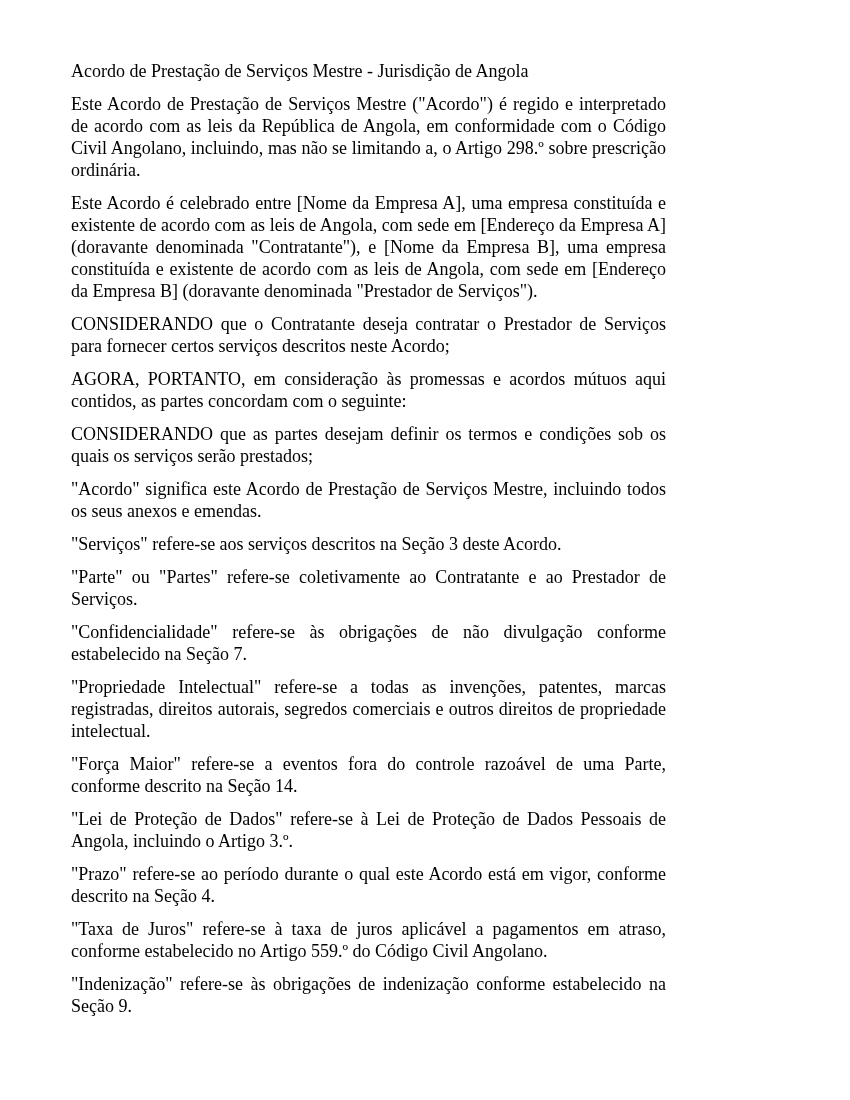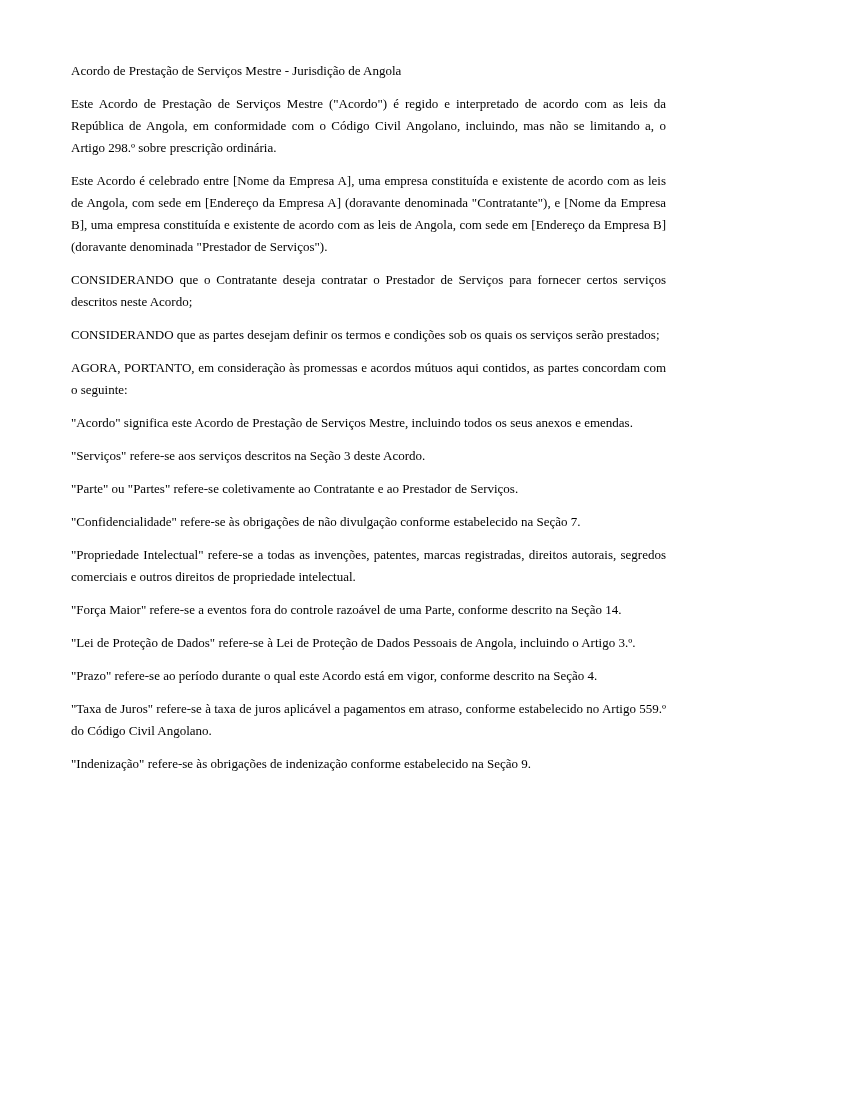--- a/index.html
+++ b/index.html
@@ -10,21 +10,21 @@
   }
   .page {
     position: relative;
     box-sizing: border-box;
     width: 738px;
     height: 1100px;
     background: #ffffff;
     padding: 60px 72px 0 71px;
     overflow: hidden;
     font-family: "Liberation Serif", "DejaVu Serif", serif;
-    font-size: 13px;
+    font-size: 18px;
     line-height: 22px;
   }
   .block {
     margin: 0 0 11px 0;
   }
   .justify {
     text-align: justify;
   }
   
   .sp {
@@ -41,23 +41,23 @@
   <p class="block doc-title">Acordo de Prestação de Serviços Mestre - Jurisdição de Angola</p>
 
   <p class="block justify">Este Acordo de Prestação de Serviços Mestre ("Acordo") é regido e interpretado de acordo com as leis da República de Angola, em conformidade com o Código Civil Angolano, incluindo, mas não se limitando a, o Artigo 298.º sobre prescrição ordinária.</p>
 
 
   <p class="block justify">Este Acordo é celebrado entre [Nome da Empresa A], uma empresa constituída e existente de acordo com as leis de Angola, com sede em [Endereço da Empresa A] (doravante denominada "Contratante"), e [Nome da Empresa B], uma empresa constituída e existente de acordo com as leis de Angola, com sede em [Endereço da Empresa B] (doravante denominada "Prestador de Serviços").</p>
 
   <p class="block justify sp">CONSIDERANDO que o Contratante deseja contratar o Prestador de Serviços para fornecer certos serviços descritos neste Acordo;</p>
 
 
+  <p class="block justify sp">AGORA, PORTANTO, em consideração às promessas e acordos mútuos aqui contidos, as partes concordam com o seguinte:</p>
+
   <p class="block justify sp">CONSIDERANDO que as partes desejam definir os termos e condições sob os quais os serviços serão prestados;</p>
-
-  <p class="block justify sp">AGORA, PORTANTO, em consideração às promessas e acordos mútuos aqui contidos, as partes concordam com o seguinte:</p>
 
 
 
   <p class="block justify sp">"Acordo" significa este Acordo de Prestação de Serviços Mestre, incluindo todos os seus anexos e emendas.</p>
 
   <p class="block justify sp">"Serviços" refere-se aos serviços descritos na Seção 3 deste Acordo.</p>
 
   <p class="block justify sp">"Parte" ou "Partes" refere-se coletivamente ao Contratante e ao Prestador de Serviços.</p>
 
   <p class="block justify sp">"Confidencialidade" refere-se às obrigações de não divulgação conforme estabelecido na Seção 7.</p>

